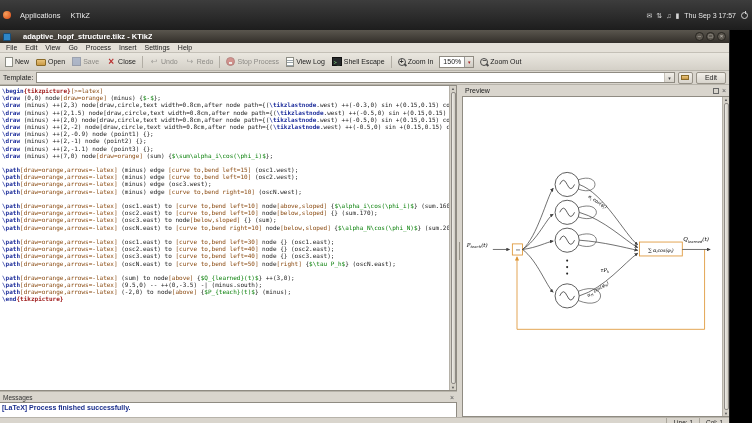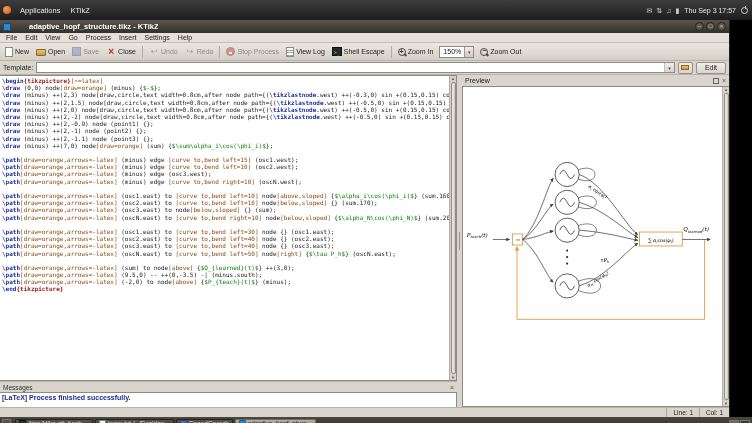--- a/index.html
+++ b/index.html
@@ -1,29 +1,29 @@
 <!DOCTYPE html>
 <html><head>
 <meta charset="utf-8">
 <style>
   *{box-sizing:border-box;margin:0;padding:0}
   html,body{width:752px;height:423px;overflow:hidden;background:#000;font-family:"Liberation Sans",sans-serif}
   
-  .top-panel{height:20px;background:linear-gradient(#3d3d3d,#1d1d1d);display:flex;align-items:center;color:#e8e8e8;font-size:7.5px}
+  .top-panel{height:30px;background:linear-gradient(#3d3d3d,#1d1d1d);display:flex;align-items:center;color:#e8e8e8;font-size:7.5px}
   .ubuntu-logo{width:8px;height:8px;border-radius:50%;background:radial-gradient(circle at 35% 35%,#f4a05c,#dd4814);margin:0 4px 0 3px;flex:none}
   .panel-menu{padding:0 5px;height:100%;display:flex;align-items:center}
   .panel-right{margin-left:auto;display:flex;align-items:center;gap:5px;padding-right:4px}
   .tray-ic{font-size:7px;color:#d6d6d6;line-height:1}
   .panel-clock{font-size:7px;white-space:nowrap}
   .power-ic{width:7px;height:7px;border:1px solid #cfcfcf;border-radius:50%;position:relative}
   .power-ic::before{content:"";position:absolute;left:2.5px;top:-2px;width:1px;height:3px;background:#cfcfcf}
   
   .desktop{position:relative;height:397px;background:#000}
   .app-window{position:absolute;left:0;top:0;width:730px;height:397px;background:#d9d5cd;display:flex;flex-direction:column;border-right:1px solid #222}
-  .title-bar{height:13px;background:linear-gradient(#5a564e,#332f2a);display:flex;align-items:center;gap:18px;padding:0 3px;color:#fff;font-size:7.5px;font-weight:bold}
+  .title-bar{height:13px;background:linear-gradient(#5a564e,#332f2a);display:flex;align-items:center;gap:12px;padding:0 3px;color:#fff;font-size:7.5px;font-weight:bold}
   .win-app-icon{width:8px;height:8px;background:#2e86c6;border:1px solid #174d78;border-radius:1px;flex:none}
   .win-title{white-space:nowrap;overflow:hidden}
   .win-btns{margin-left:auto;display:flex;gap:2px}
   .win-btn{width:9px;height:9px;border-radius:50%;background:#5c574f;border:1px solid #26241f;color:#cfcbc3;font-size:6px;line-height:7px;text-align:center;font-weight:normal}
   .menu-bar{height:10px;background:#e4e0d8;border-bottom:1px solid #c4c0b7;display:flex;align-items:center;font-size:7px;color:#1c1c1c;padding-left:2px}
   .menu-item{padding:0 4px}
   
   .toolbar{height:18px;background:linear-gradient(#eae7e0,#d4d0c7);border-bottom:1px solid #b7b3aa;display:flex;align-items:center;gap:1px;padding:0 2px;font-size:7px;color:#1c1c1c}
   .tb-btn{display:flex;align-items:center;gap:2px;height:14px;padding:1px 3px;border-radius:2px}
   .tb-btn.disabled{opacity:.45}

